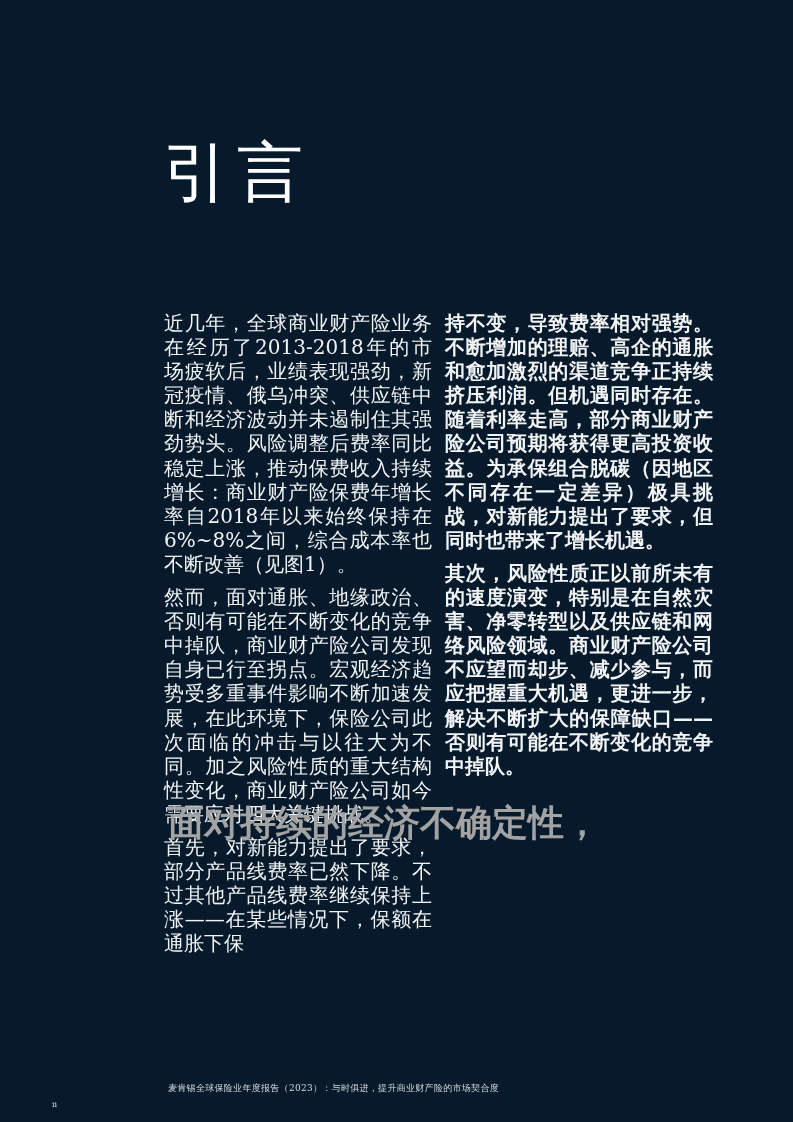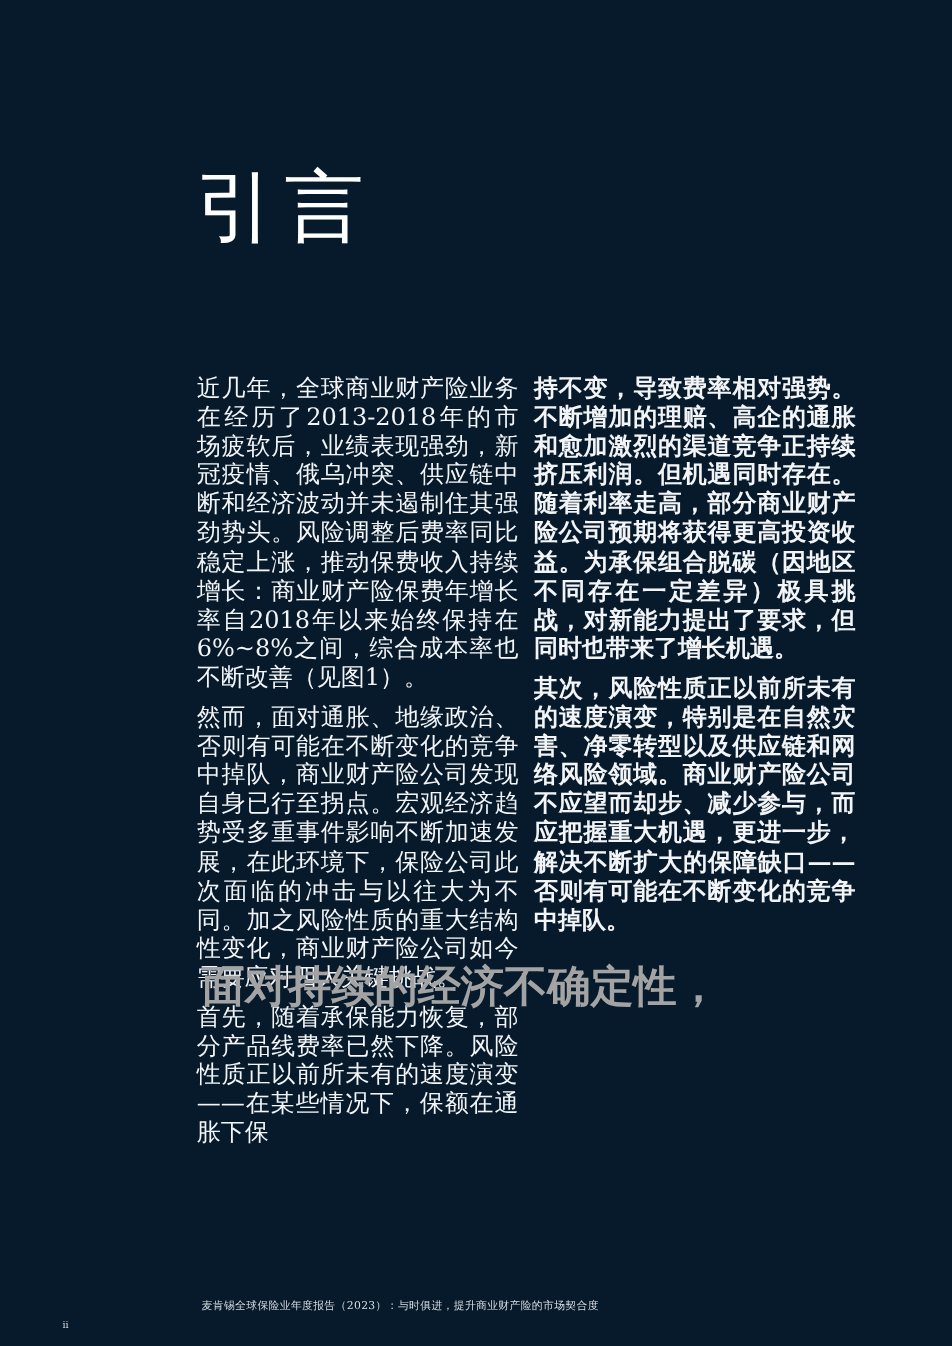--- a/index.html
+++ b/index.html
@@ -39,21 +39,21 @@
     }
   </style>
 </head>
 <body>
 
 <h1 class="title">引言</h1>
 
 <div class="col col-left">
   <p>近几年，全球商业财产险业务在经历了2013-2018年的市场疲软后，业绩表现强劲，新冠疫情、俄乌冲突、供应链中断和经济波动并未遏制住其强劲势头。风险调整后费率同比稳定上涨，推动保费收入持续增长：商业财产险保费年增长率自2018年以来始终保持在6%~8%之间，综合成本率也不断改善（见图1）。</p>
   <p>然而，面对通胀、地缘政治、否则有可能在不断变化的竞争中掉队，商业财产险公司发现自身已行至拐点。宏观经济趋势受多重事件影响不断加速发展，在此环境下，保险公司此次面临的冲击与以往大为不同。加之风险性质的重大结构性变化，商业财产险公司如今需要应对四大关键挑战。</p>
-  <p>首先，随着承保能力恢复，部分产品线费率已然下降。风险性质正以前所未有的速度演变——在某些情况下，保额在通胀下保</p>
+  <p>首先，对新能力提出了要求，部分产品线费率已然下降。不过其他产品线费率继续保持上涨——在某些情况下，保额在通胀下保</p>
 </div>
 
 <div class="col col-right">
   <p>持不变，导致费率相对强势。不断增加的理赔、高企的通胀和愈加激烈的渠道竞争正持续挤压利润。但机遇同时存在。随着利率走高，部分商业财产险公司预期将获得更高投资收益。为承保组合脱碳（因地区不同存在一定差异）极具挑战，对新能力提出了要求，但同时也带来了增长机遇。</p>
   <p>其次，风险性质正以前所未有的速度演变，特别是在自然灾害、净零转型以及供应链和网络风险领域。商业财产险公司不应望而却步、减少参与，而应把握重大机遇，更进一步，解决不断扩大的保障缺口——否则有可能在不断变化的竞争中掉队。</p>
 </div>
 
 <div class="pullquote">
   <div>面对持续的经济不确定性，</div>
 </div>

